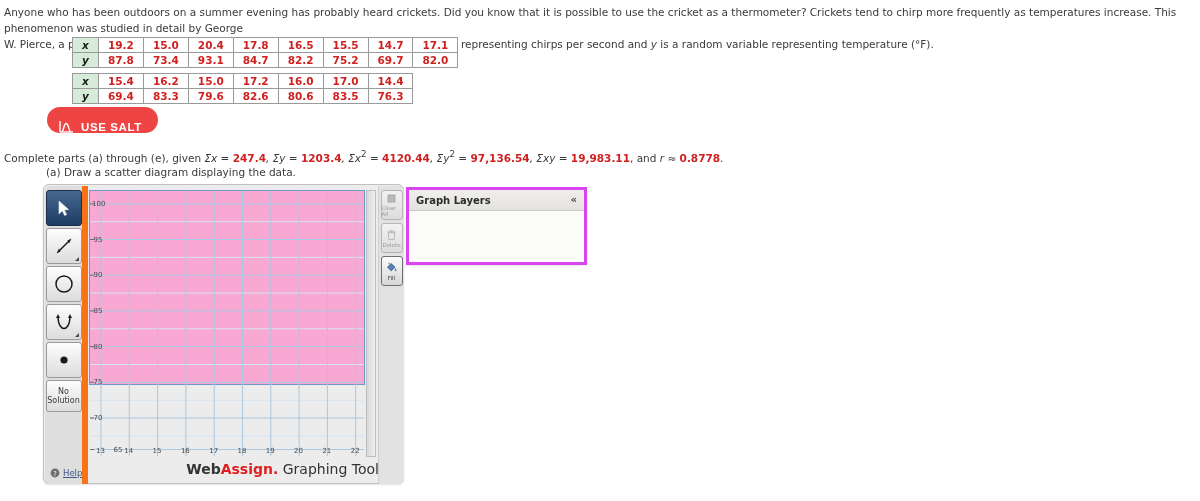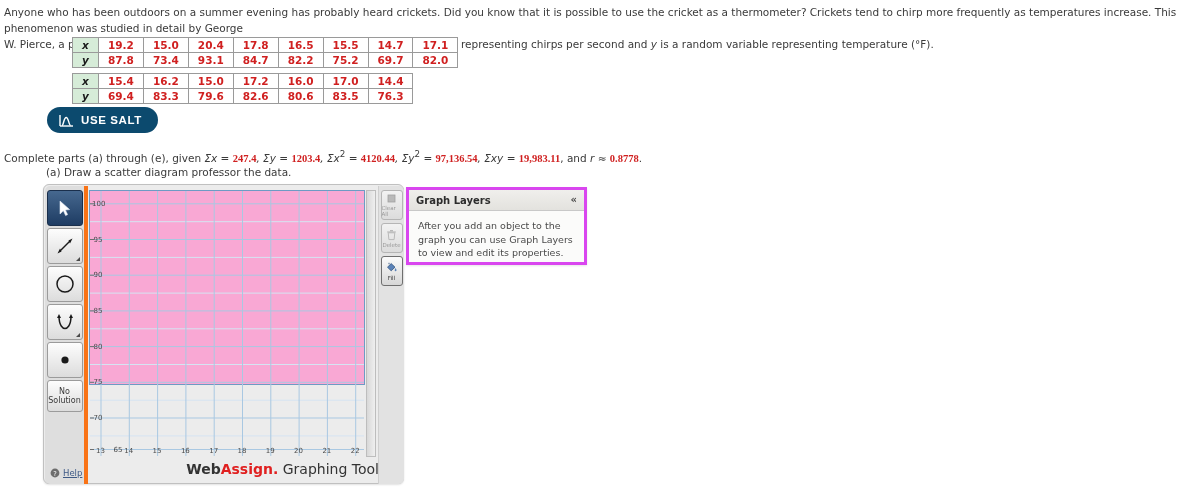--- a/index.html
+++ b/index.html
@@ -51,43 +51,43 @@
   #table2 { left: 72px; top: 73px; }
   #table1 td.val { width: 39px; }
   #table2 td.val { width: 41px; }
 
   
   .salt-btn {
     position: absolute;
     left: 47px; top: 107px;
     height: 26px;
     padding: 0 16px 0 12px;
-    background: #0c4a6e;
+    background: #ef4444;
     border: none;
     border-radius: 14px;
     color: #ffffff;
     font-size: 11.5px;
     font-weight: bold;
     letter-spacing: 0.6px;
     display: flex;
-    align-items: center;
+    align-items: flex-end;
     gap: 7px;
     cursor: pointer;
   }
   .salt-btn svg { display: block; }
 
   
   .given-line {
     position: absolute;
     left: 4px; top: 149px;
     font-size: 10.5px;
     color: #3a3a3a;
     white-space: nowrap;
   }
-  .given-line .num { color: #d02020; font-weight: bold; font-family: Liberation Serif, serif; }
+  .given-line .num { color: #d02020; font-weight: bold; }
   .given-line .it { font-style: italic; }
   .part-a {
     position: absolute;
     left: 46px; top: 166px;
     font-size: 10.5px;
     color: #3a3a3a;
   }
 
   
   #graph-tool {
@@ -99,21 +99,21 @@
     border-radius: 6px;
     box-shadow: 0 1px 2px rgba(0,0,0,0.12);
   }
 
   
   #left-tools {
     position: absolute;
     left: 1px; top: 1px;
     width: 43px; height: 298px;
     background: #dedede;
-    border-right: 4px solid #f97316;
+    border-right: 6px solid #f97316;
     border-radius: 5px 0 0 5px;
     padding-top: 3px;
   }
   .tool-btn {
     width: 36px; height: 36px;
     margin: 1px auto 2px auto;
     border: 1px solid #9b9b9b;
     border-radius: 3px;
     background: linear-gradient(#fdfdfd, #dcdcdc);
     display: flex;
@@ -324,21 +324,21 @@
       <path d="M3,11.4 C4.6,11.4 4.8,3.5 7.2,3.5 C9.6,3.5 9.8,11.4 11.6,11.4" stroke="#ffffff" stroke-width="1.4" fill="none"></path>
     </svg>
   </span>
   <span>USE SALT</span>
 </button>
 
 <div class="given-line">
   <span>Complete parts (a) through (e), given </span><span class="it">Σx = </span><span class="num">247.4</span><span class="it">, Σy = </span><span class="num">1203.4</span><span class="it">, Σx</span><sup>2</sup><span> = </span><span class="num">4120.44</span><span class="it">, Σy</span><sup>2</sup><span> = </span><span class="num">97,136.54</span><span class="it">, Σxy = </span><span class="num">19,983.11</span><span>, and </span><span class="it">r</span><span> ≈ </span><span class="num">0.8778</span><span>.</span>
 </div>
 
-<div class="part-a">(a) Draw a scatter diagram professor the data.</div>
+<div class="part-a">(a) Draw a scatter diagram displaying the data.</div>
 
 <div id="graph-tool">
 
   <div id="left-tools">
 
     <div class="tool-btn active">
       <svg width="14" height="17" viewBox="0 0 14 17">
         <path d="M2,1 L2,14 L5.4,10.8 L7.6,15.6 L9.6,14.6 L7.4,10 L11.6,9.6 Z" fill="#ffffff" stroke="#dfe8f4" stroke-width="0.6"></path>
       </svg>
     </div>
@@ -484,14 +484,13 @@
   </div>
 
   <div id="wa-brand"><span class="wa-bold">Web</span><span class="wa-red">Assign.</span><span> Graphing Tool</span></div>
 </div>
 
 <div id="layers-panel">
   <div id="layers-head">
     <span>Graph Layers</span>
     <span id="layers-collapse">«</span>
   </div>
-  <div id="layers-body">After you add an object to the graph you can use Graph Layers to view and edit its properties.</div>
 </div>
 
 </body></html>

